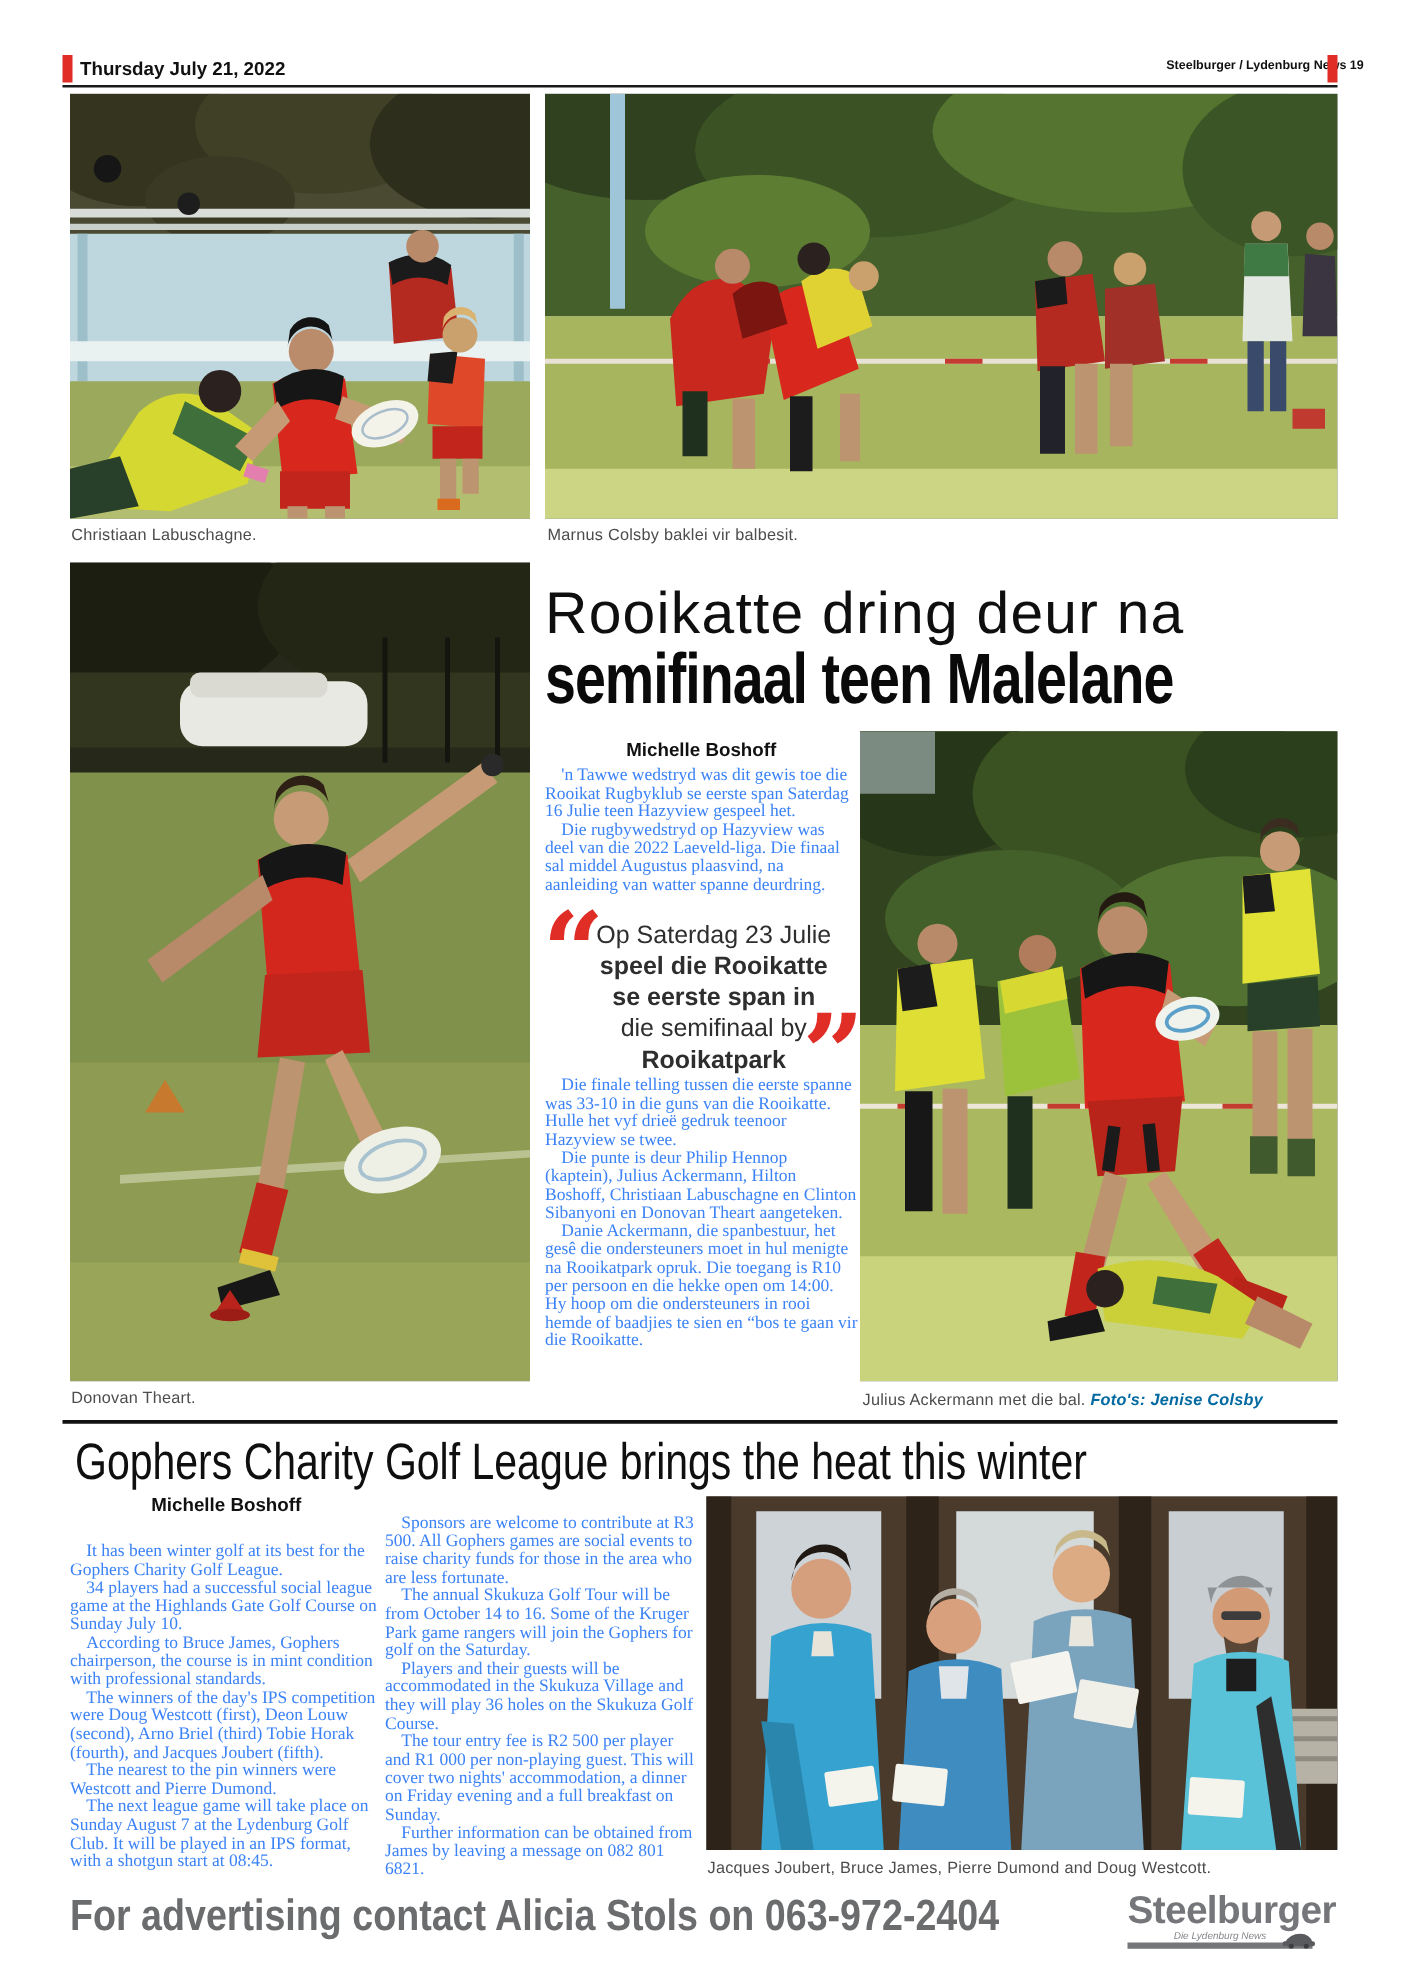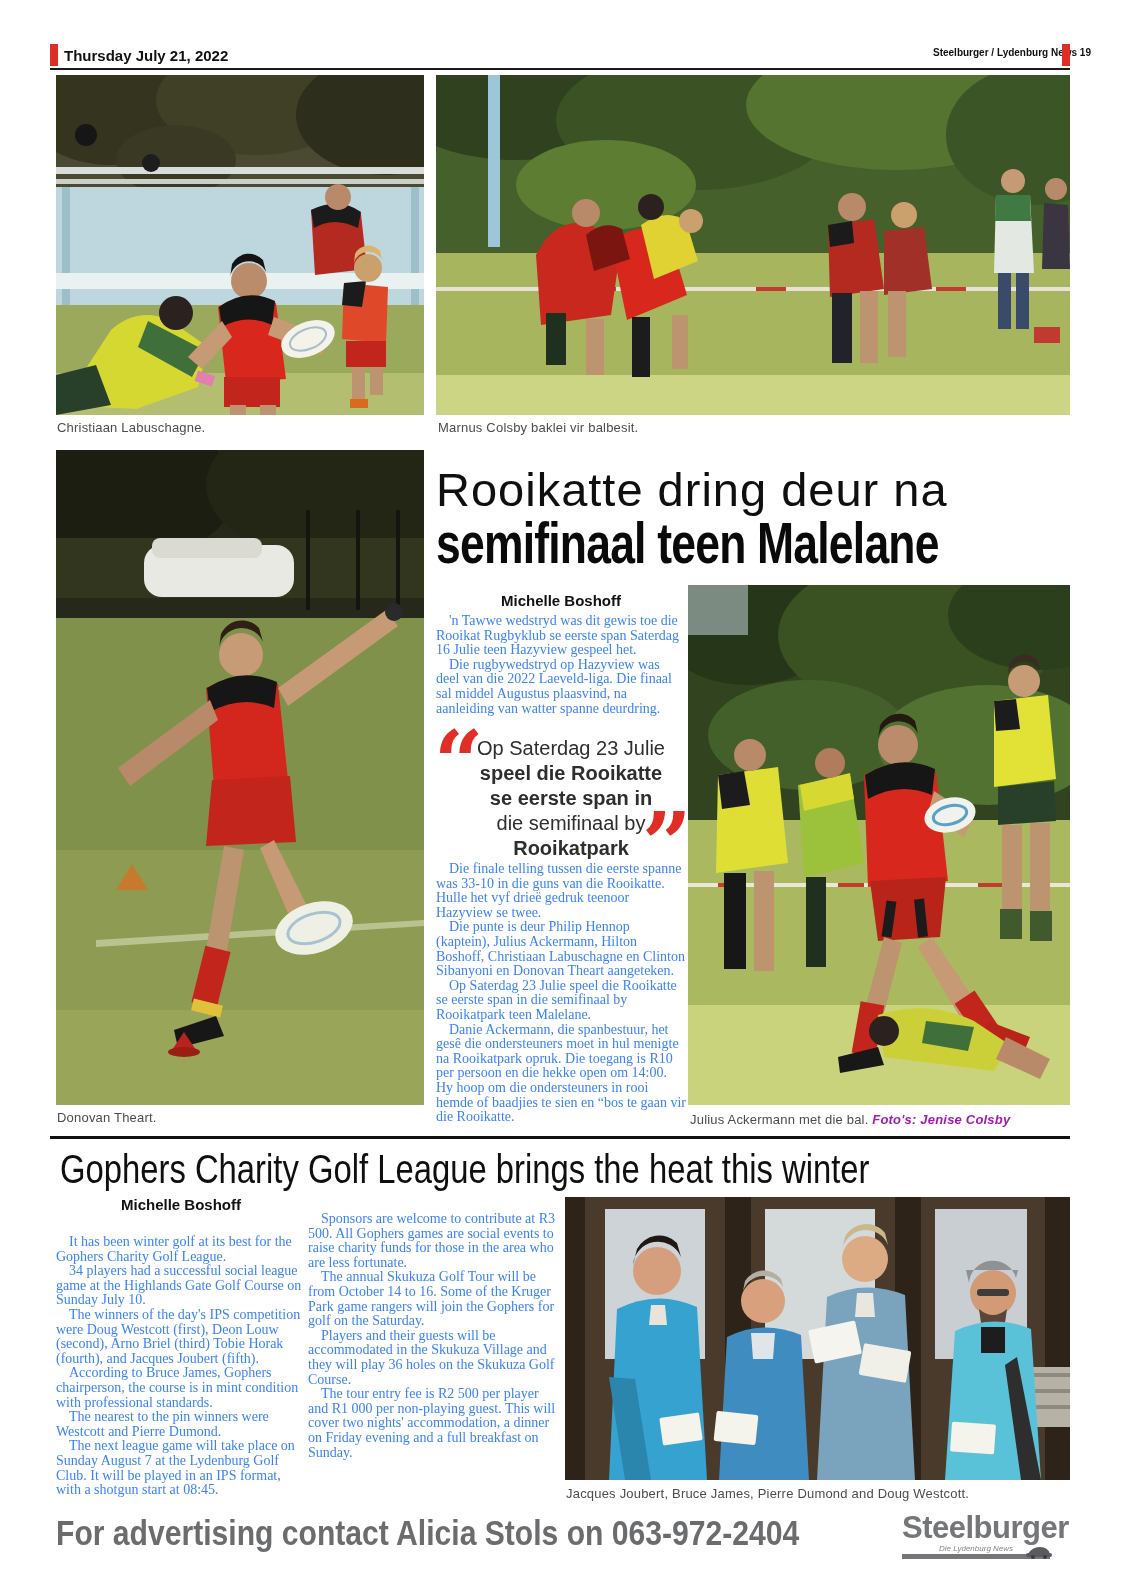--- a/index.html
+++ b/index.html
@@ -9,21 +9,21 @@
   
   .redbar{width:8px;height:22px;background:#e02d26;}
   .hdr-date{font-size:15px;font-weight:bold;color:#111;}
   .hdr-sport{font-size:21px;font-weight:bold;letter-spacing:.5px;color:#111;}
   .hdr-paper{font-size:10px;font-weight:bold;color:#111;}
   .hdr-rule{height:2px;background:#1a1a1a;}
   
   .photo{overflow:hidden;background:#888;}
   .photo svg{display:block;width:100%;height:100%;}
   .caption{font-size:13px;color:#4c4c4c;letter-spacing:.2px;}
-  .caption b{font-style:italic;color:#a21caf;}
+  .caption b{font-style:italic;color:#0369a1;}
   
   .headline1{font-size:47px;font-weight:400;color:#0f0f0f;letter-spacing:1px;white-space:nowrap;}
   .headline2{font-size:57px;font-weight:bold;color:#0a0a0a;white-space:nowrap;
              transform:scaleX(.78);transform-origin:left center;display:inline-block;letter-spacing:-1px;}
   .byline{font-size:15px;font-weight:bold;text-align:center;color:#111;}
   .bodycol{width:250px;font-family:Liberation Serif, serif;font-size:14px;line-height:14.6px;color:#3b82f6;}
   .bodycol p{margin:0;text-indent:13px;}
   .pullquote{width:250px;text-align:center;font-size:20px;line-height:25px;color:#2e2e2e;}
   .pullquote .b{font-weight:bold;}
   .qmark{font-family:"DejaVu Serif",serif;font-size:86px;line-height:40px;color:#e02d26;font-weight:bold;}
@@ -222,21 +222,20 @@
     <div class="b">speel die Rooikatte</div>
     <div class="b">se eerste span in</div>
     <div>die semifinaal by</div>
     <div class="b">Rooikatpark</div>
   </div>
   <div class="abs qmark" style="left:642px;top:824px;">”</div>
 
   <div class="abs bodycol" style="left:436px;top:862px;">
     <p>Die finale telling tussen die eerste spanne was 33-10 in die guns van die Rooikatte. Hulle het vyf drieë gedruk teenoor Hazyview se twee.</p>
     <p>Die punte is deur Philip Hennop (kaptein), Julius Ackermann, Hilton Boshoff, Christiaan Labuschagne en Clinton Sibanyoni en Donovan Theart aangeteken.</p>
-    <p>Op Saterdag 23 Julie speel die Rooikatte se eerste span in die semifinaal by Rooikatpark teen Malelane.</p>
     <p>Danie Ackermann, die spanbestuur, het gesê die ondersteuners moet in hul menigte na Rooikatpark opruk. Die toegang is R10 per persoon en die hekke open om 14:00. Hy hoop om die ondersteuners in rooi hemde of baadjies te sien en “bos te gaan vir die Rooikatte.</p>
   </div>
 
   <div class="abs photo" style="left:688px;top:585px;width:382px;height:520px;">
     <svg viewBox="0 0 382 520" preserveAspectRatio="none">
       <rect width="382" height="520" fill="#a8b85e"></rect>
       <rect width="382" height="235" fill="#31441f"></rect>
       <ellipse cx="60" cy="40" rx="90" ry="60" fill="#263618"></ellipse>
       <ellipse cx="230" cy="50" rx="140" ry="80" fill="#3a5122"></ellipse>
       <ellipse cx="350" cy="30" rx="90" ry="55" fill="#2c3f1c"></ellipse>
@@ -303,31 +302,32 @@
 
   <div class="abs" style="left:60px;top:1146px;">
     <span class="golf-headline">Gophers Charity Golf League brings the heat this winter</span>
   </div>
 
   <div class="abs byline" style="left:56px;top:1196px;width:250px;">Michelle Boshoff</div>
 
   <div class="abs bodycol" style="left:56px;top:1235px;">
     <p>It has been winter golf at its best for the Gophers Charity Golf League.</p>
     <p>34 players had a successful social league game at the Highlands Gate Golf Course on Sunday July 10.</p>
+    <p>According to Bruce James, Gophers chairperson, the course is in mint condition with professional standards.</p>
     <p>The winners of the day's IPS competition were Doug Westcott (first), Deon Louw (second), Arno Briel (third) Tobie Horak (fourth), and Jacques Joubert (fifth).</p>
-    <p>According to Bruce James, Gophers chairperson, the course is in mint condition with professional standards.</p>
     <p>The nearest to the pin winners were Westcott and Pierre Dumond.</p>
     <p>The next league game will take place on Sunday August 7 at the Lydenburg Golf Club. It will be played in an IPS format, with a shotgun start at 08:45.</p>
   </div>
 
   <div class="abs bodycol" style="left:308px;top:1212px;">
     <p>Sponsors are welcome to contribute at R3 500. All Gophers games are social events to raise charity funds for those in the area who are less fortunate.</p>
     <p>The annual Skukuza Golf Tour will be from October 14 to 16. Some of the Kruger Park game rangers will join the Gophers for golf on the Saturday.</p>
     <p>Players and their guests will be accommodated in the Skukuza Village and they will play 36 holes on the Skukuza Golf Course.</p>
     <p>The tour entry fee is R2 500 per player and R1 000 per non-playing guest. This will cover two nights' accommodation, a dinner on Friday evening and a full breakfast on Sunday.</p>
+    <p>Further information can be obtained from James by leaving a message on 082 801 6821.</p>
   </div>
 
   <div class="abs photo" style="left:565px;top:1197px;width:505px;height:283px;">
     <svg viewBox="0 0 505 283" preserveAspectRatio="none">
       <rect width="505" height="283" fill="#4a3a2c"></rect>
       <rect x="0" y="0" width="20" height="283" fill="#2e2318"></rect>
       <rect x="160" y="0" width="26" height="283" fill="#2e2318"></rect>
       <rect x="330" y="0" width="26" height="283" fill="#2e2318"></rect>
       <rect x="480" y="0" width="25" height="283" fill="#2e2318"></rect>
       <rect x="40" y="12" width="100" height="150" fill="#cdd3d6"></rect>

